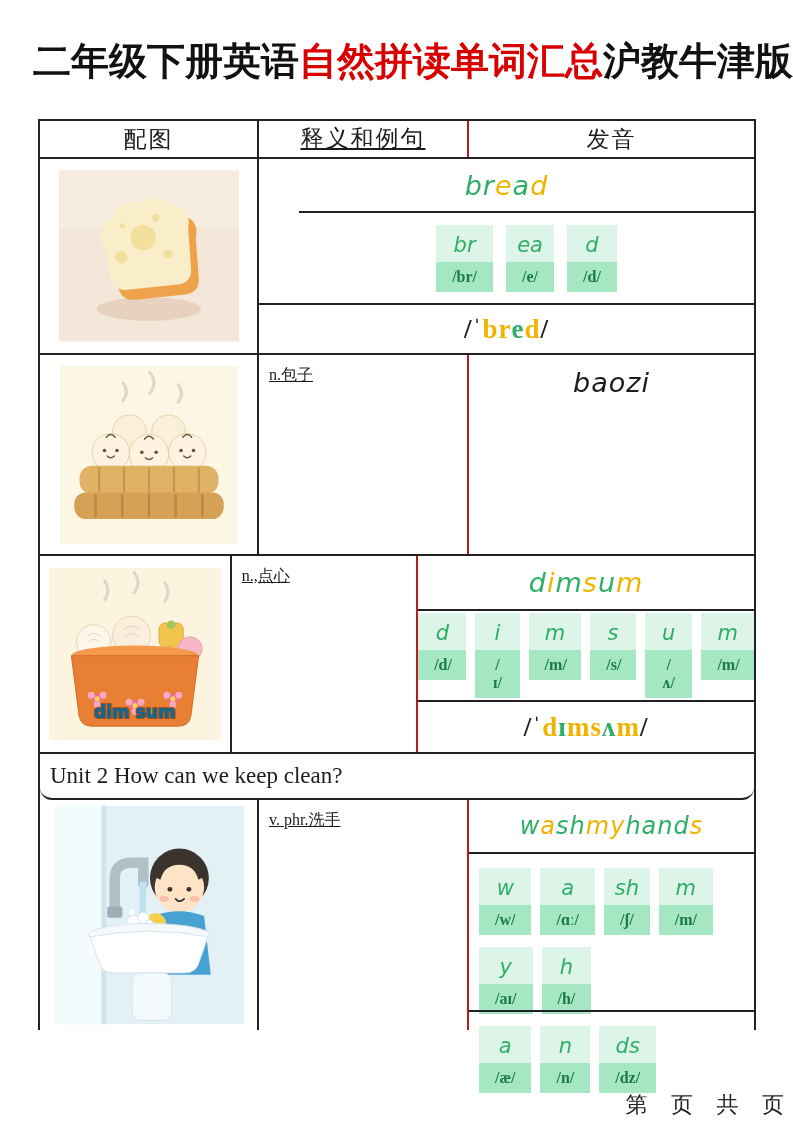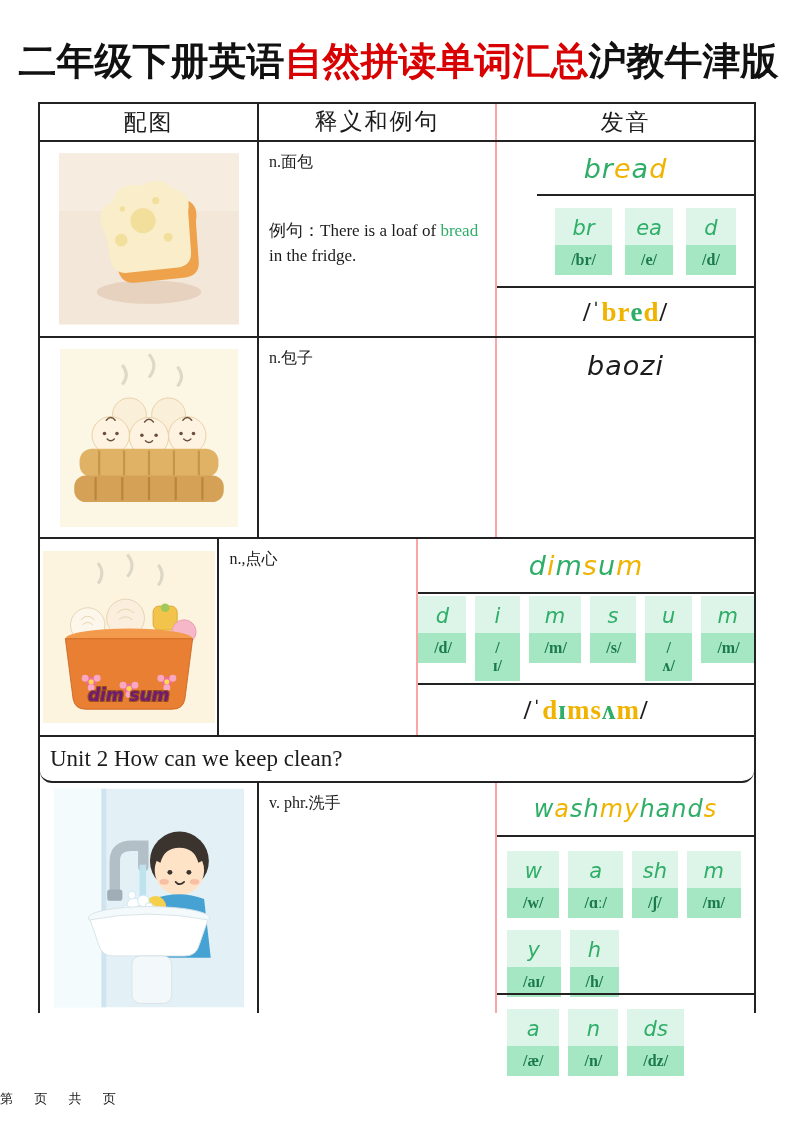--- a/index.html
+++ b/index.html
@@ -1,30 +1,30 @@
 <!DOCTYPE html>
 <html style="--green: #2fae68; --amber: #f0b400; --red: #d80000; --mintL: #ddf5e9; --mintD: #a5e7c3; --ipaGreen: #1b7a4a;"><head>
 <meta charset="utf-8">
 <style>
   html,body{margin:0;padding:0;background:#888;}
   .page{position:relative;width:793px;height:1122px;background:#ffffff;margin:0 auto;
         font-family:"Liberation Serif",serif;color:#1c1c1c;overflow:hidden;}
   
-  .title{position:absolute;top:36px;left:4px;right:0;text-align:center;
+  .title{position:absolute;top:36px;left:4px;right:0;text-align:right;
          font-family:Liberation Serif, serif;font-weight:bold;font-size:38px;
          letter-spacing:0;color:#111;white-space:nowrap;}
   .title .hl{color:var(--red,#d80000);}
   
-  .table{position:absolute;left:38px;top:102px;width:718px;box-sizing:border-box;
+  .table{position:absolute;left:38px;top:119px;width:718px;box-sizing:border-box;
          border:2px solid #222;border-bottom:none;background:#fff;}
   .tr{display:flex;border-bottom:2px solid #222;box-sizing:content-box;}
   .tr.last{border-bottom:none;}
   .c{box-sizing:border-box;position:relative;}
   .c1{width:219px;border-right:2px solid #222;display:flex;align-items:center;justify-content:center;}
-  .c2{width:238px;border-right:2px solid #fca5a5;padding:8px 10px;font-size:17px;line-height:1.45;}
+  .c2{width:210px;border-right:2px solid #b91c1c;padding:8px 10px;font-size:17px;line-height:1.45;text-decoration:underline;}
   .c3{flex:1;display:flex;flex-direction:column;}
   .h-header{height:36px;}
   .h-bread{height:194px;}
   .h-baozi{height:199px;}
   .h-dimsum{height:196px;}
   .h-unit{height:44px;border-radius:12px;}
   .h-wash{height:230px;}
   .th{display:flex;align-items:center;justify-content:center;font-size:23px;letter-spacing:2px;}
   .unit-cell{width:100%;display:flex;align-items:center;padding-left:10px;font-size:23px;}
   
@@ -48,24 +48,24 @@
   .chunk{display:flex;flex-direction:column;text-align:center;min-width:46px;}
   .chunk-sm{min-width:40px;}
   .chunk .cl{background:var(--mintL,#ddf5e9);color:var(--green,#2fae68);
              font-family:"DejaVu Sans",sans-serif;font-style:italic;font-size:21px;padding:8px 4px 5px;}
   .chunk .ci{background:var(--mintD,#a5e7c3);color:var(--ipaGreen,#1b7a4a);
              font-family:"Liberation Serif",serif;font-weight:bold;font-size:16px;padding:6px 16px;}
   
   .pos{font-size:16px;}
   .example{margin-top:46px;font-size:17px;}
   .caption{position:absolute;left:0;right:0;bottom:30px;text-align:center;
-           font-family:"DejaVu Sans",sans-serif;font-weight:bold;font-style:italic;font-size:17px;
-           color:#701a75;text-shadow:1px 1px 0 #9a4f1d,-1px 1px 0 #9a4f1d,1px -1px 0 #9a4f1d,-1px -1px 0 #9a4f1d;}
-  
-  .footer{position:absolute;left:0;right:0;top:1090px;text-align:left;font-size:13px;
+           font-family:"DejaVu Sans",sans-serif;font-weight:bold;font-size:17px;
+           color:#0369a1;text-shadow:1px 1px 0 #9a4f1d,-1px 1px 0 #9a4f1d,1px -1px 0 #9a4f1d,-1px -1px 0 #9a4f1d;}
+  
+  .footer{position:absolute;left:0;right:0;top:1090px;text-align:right;font-size:22px;
           letter-spacing:9px;color:#222;}
 </style>
 </head>
 <body>
 
 <div class="page">
 
   <div class="title">
     <span>二年级下册英语</span><span class="hl">自然拼读单词汇总</span><span>沪教牛津版</span>
   </div>
@@ -87,26 +87,20 @@
           <g transform="rotate(-8 100 100)">
             <path d="M54,84 q-12,-28 12,-36 q10,-20 34,-13 q24,-9 35,9 q20,5 13,27 l-3,44 q-1,16 -17,16 l-56,-2 q-16,-1 -17,-17 z" transform="translate(7,12)" fill="#eda24b"></path>
             <path d="M54,84 q-12,-28 12,-36 q10,-20 34,-13 q24,-9 35,9 q20,5 13,27 l-3,44 q-1,16 -17,16 l-56,-2 q-16,-1 -17,-17 z" fill="#f9eec9"></path>
             <circle cx="97" cy="74" r="14" fill="#f2df9c"></circle>
             <circle cx="70" cy="92" r="7" fill="#f2df9c"></circle>
             <circle cx="122" cy="96" r="5" fill="#f2df9c"></circle>
             <circle cx="114" cy="54" r="4" fill="#f2df9c"></circle>
             <circle cx="76" cy="58" r="3" fill="#f2df9c"></circle>
           </g>
         </svg>
-      </div>
-      <div class="c c2">
-        <div class="pos">n.面包</div>
-        <div class="example">
-          <span>例句：</span><span><span class="L-k">There is a loaf of </span><span class="L-g">bread</span><span class="L-k"> in the fridge.</span></span>
-        </div>
       </div>
       <div class="c c3">
         <div class="sub sub-word word">
             <span class="L-g">b</span>
             <span class="L-g">r</span>
             <span class="L-y">e</span>
             <span class="L-g">a</span>
             <span class="L-y">d</span>
           </div>
         <div class="sub sub-chunks divided">

